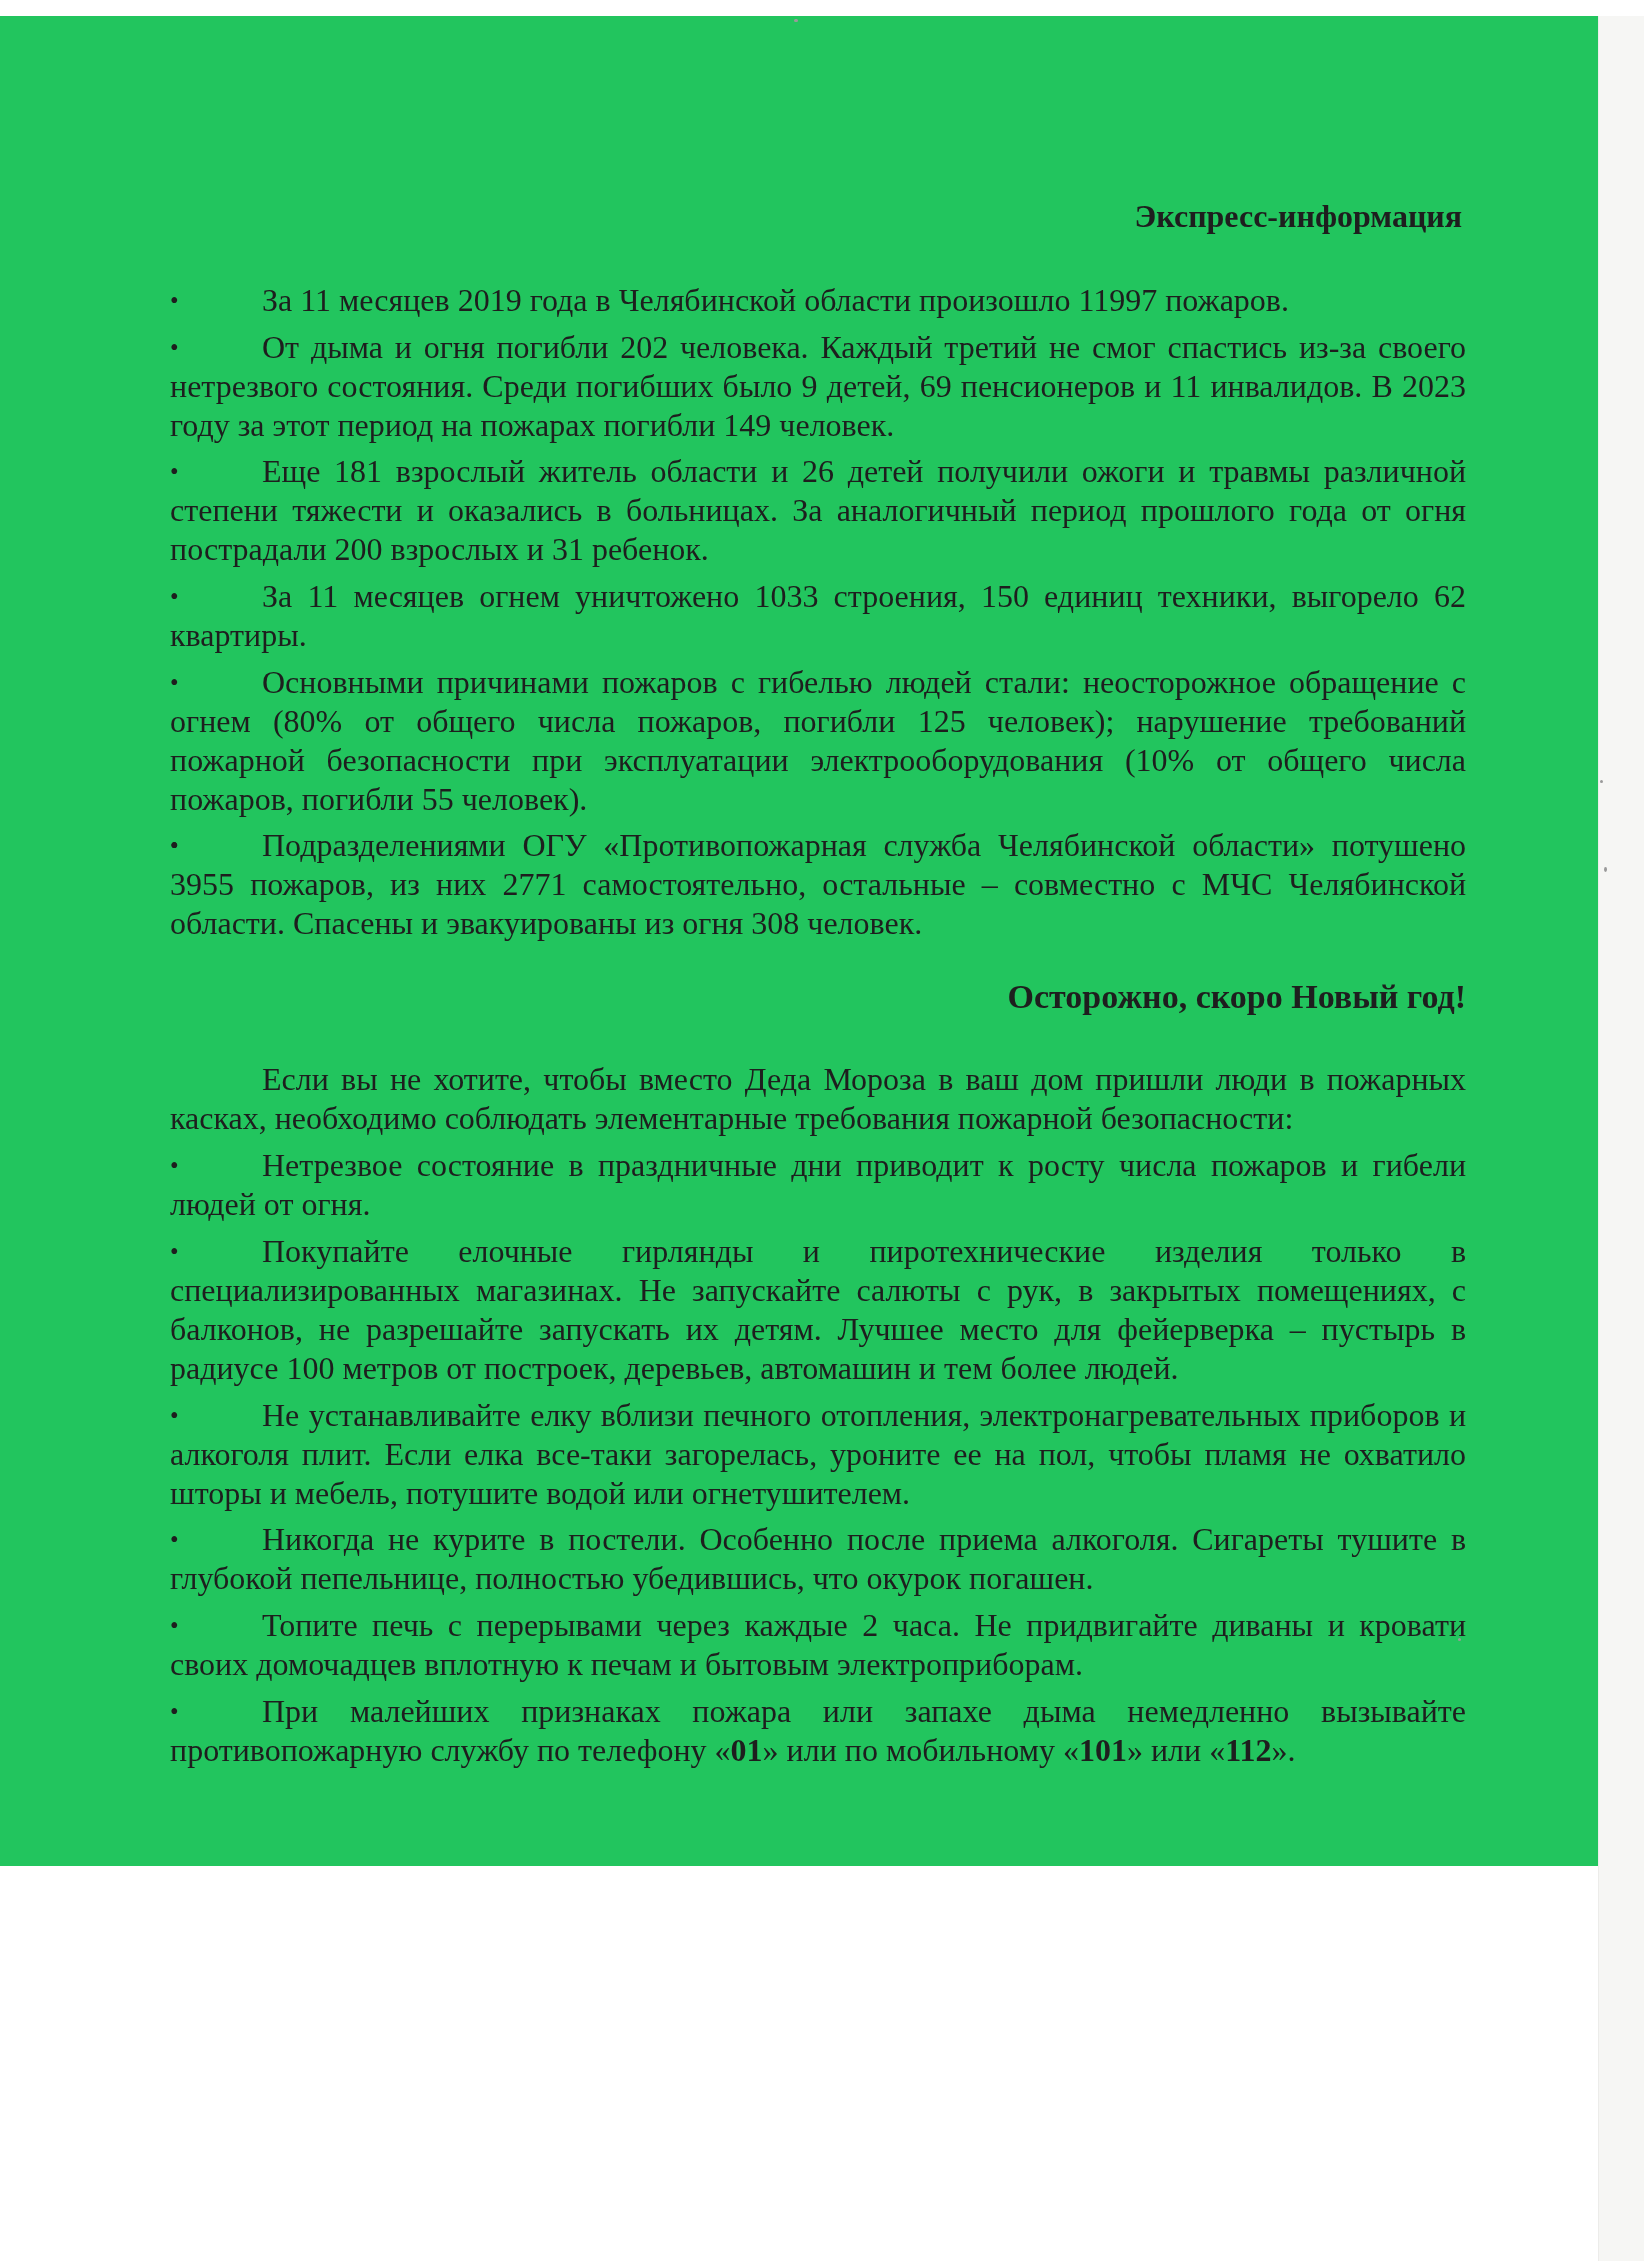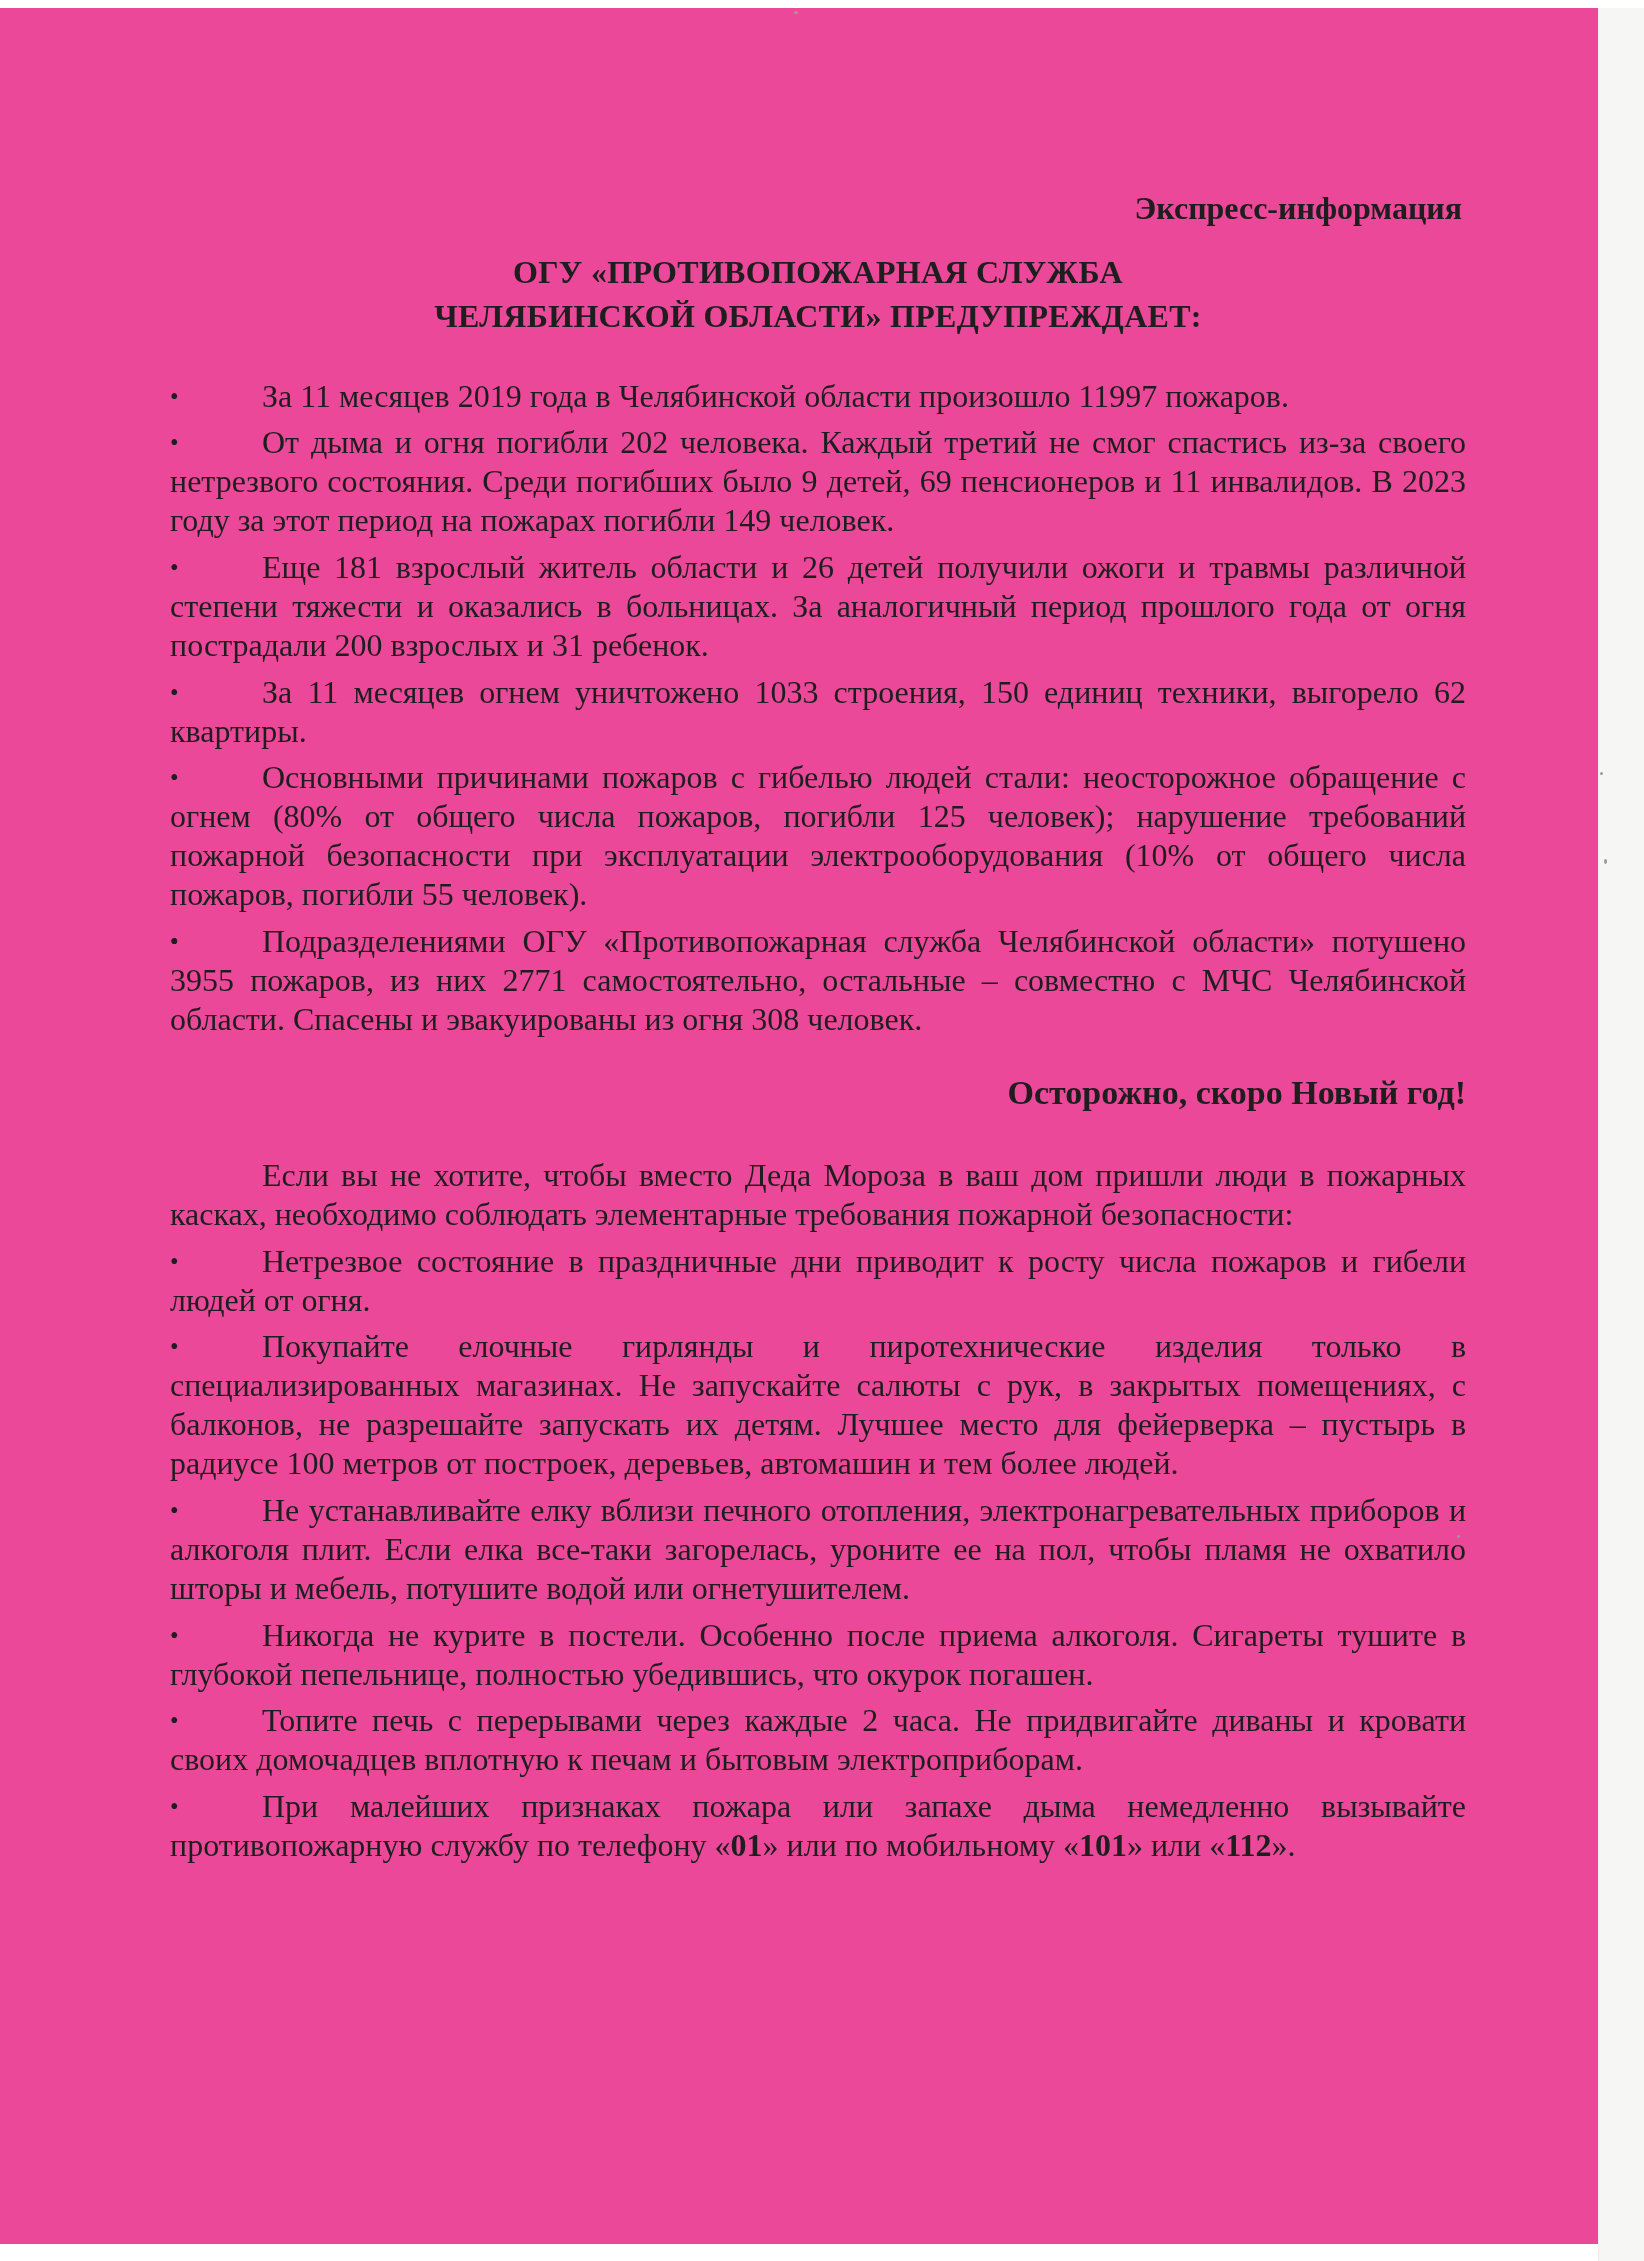--- a/index.html
+++ b/index.html
@@ -10,24 +10,24 @@
   body {
     width: 1644px;
     height: 2261px;
     position: relative;
     overflow: hidden;
     font-family: "Liberation Serif", "DejaVu Serif", serif;
     color: #1e1e1e;
   }
   .page {
     position: absolute;
-    left: 0; top: 8px;
+    left: 0; top: 16px;
     width: 1644px;
-    height: 2236px;
-    background: #ec4899;
+    height: 1850px;
+    background: #22c55e;
   }
   .edge-shadow {
     position: absolute;
     top: 0;
     left: 1598px;
     width: 46px;
     height: 2261px;
     background: #f6f6f4;
     border-left: 1.3px solid #ececea;
   }
@@ -102,24 +102,20 @@
   <div class="edge-shadow"></div>
   <div class="scan-speck" style="left:794px;top:2.6px;"></div>
   <div class="scan-speck" style="left:1600px;top:764px;width:3.2px;height:3.2px;"></div>
   <div class="scan-speck" style="left:1604px;top:851px;width:3.2px;height:5.2px;"></div>
   <div class="scan-speck" style="left:1457px;top:1527px;width:3.2px;height:3.2px;"></div>
   <div class="scan-speck" style="left:1458px;top:1622px;width:3.2px;height:3.2px;"></div>
 
   <div class="content">
     <div class="express">Экспресс-информация</div>
 
-    <div class="main-title">
-      <div>ОГУ «ПРОТИВОПОЖАРНАЯ СЛУЖБА</div>
-      <div>ЧЕЛЯБИНСКОЙ ОБЛАСТИ» ПРЕДУПРЕЖДАЕТ:</div>
-    </div>
 
     <ul class="list">
       <li class="item"><span class="bullet">•</span><span>За 11 месяцев 2019 года в Челябинской области произошло 11997 пожаров.</span></li>
       <li class="item"><span class="bullet">•</span><span>От дыма и огня погибли 202 человека. Каждый третий не смог спастись из-за своего нетрезвого состояния. Среди погибших было 9 детей, 69 пенсионеров и 11 инвалидов. В 2023 году за этот период на пожарах погибли 149 человек.</span></li>
       <li class="item"><span class="bullet">•</span><span>Еще 181 взрослый житель области и 26 детей получили ожоги и травмы различной степени тяжести и оказались в больницах. За аналогичный период прошлого года от огня пострадали 200 взрослых и 31 ребенок.</span></li>
       <li class="item"><span class="bullet">•</span><span>За 11 месяцев огнем уничтожено 1033 строения, 150 единиц техники, выгорело 62 квартиры.</span></li>
       <li class="item"><span class="bullet">•</span><span>Основными причинами пожаров с гибелью людей стали: неосторожное обращение с огнем (80% от общего числа пожаров, погибли 125 человек); нарушение требований пожарной безопасности при эксплуатации электрооборудования (10% от общего числа пожаров, погибли 55 человек).</span></li>
       <li class="item"><span class="bullet">•</span></li>
       <li class="item"><span class="bullet">•</span><span>Подразделениями ОГУ «Противопожарная служба Челябинской области» потушено 3955 пожаров, из них 2771 самостоятельно, остальные – совместно с МЧС Челябинской области. Спасены и эвакуированы из огня 308 человек.</span></li>
     </ul>

